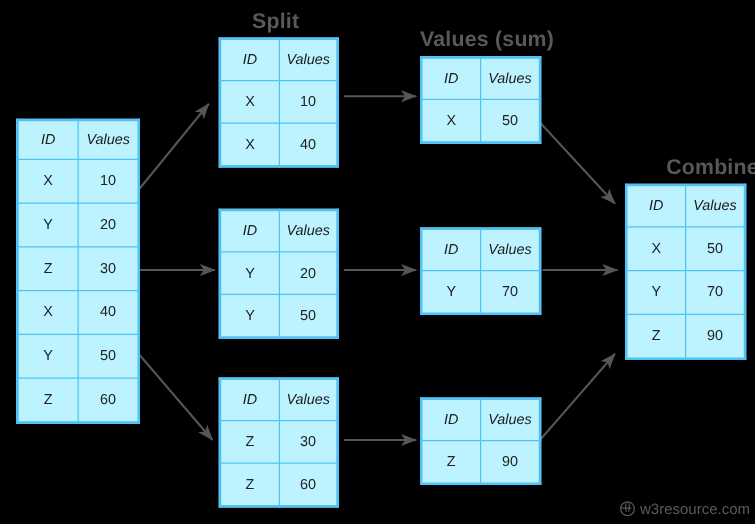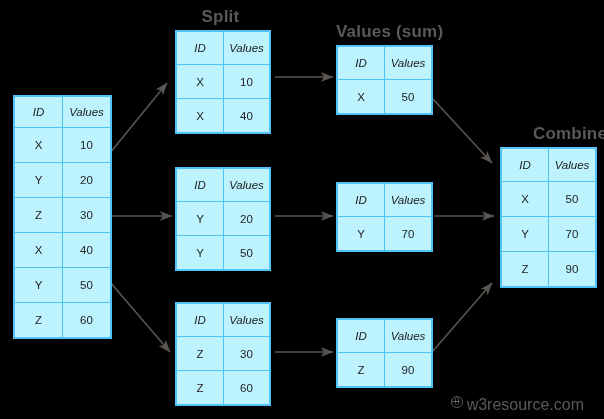--- a/index.html
+++ b/index.html
@@ -48,27 +48,27 @@
   .arrow-layer {
     position: absolute;
     left: 0;
     top: 0;
     width: 604px;
     height: 419px;
     pointer-events: none;
   }
   .wm {
     position: absolute;
-    right: 20px;
+    right: 4px;
     bottom: 5px;
     display: flex;
-    align-items: flex-start;
+    align-items: center;
     gap: 4px;
     color: #5a5a5a;
-    font-size: 16px;
+    font-size: 12px;
     white-space: nowrap;
   }
   .wm-globe {
     width: 10px;
     height: 10px;
     border: 1px solid #5a5a5a;
     border-radius: 50%;
     position: relative;
     flex: 0 0 auto;
   }

